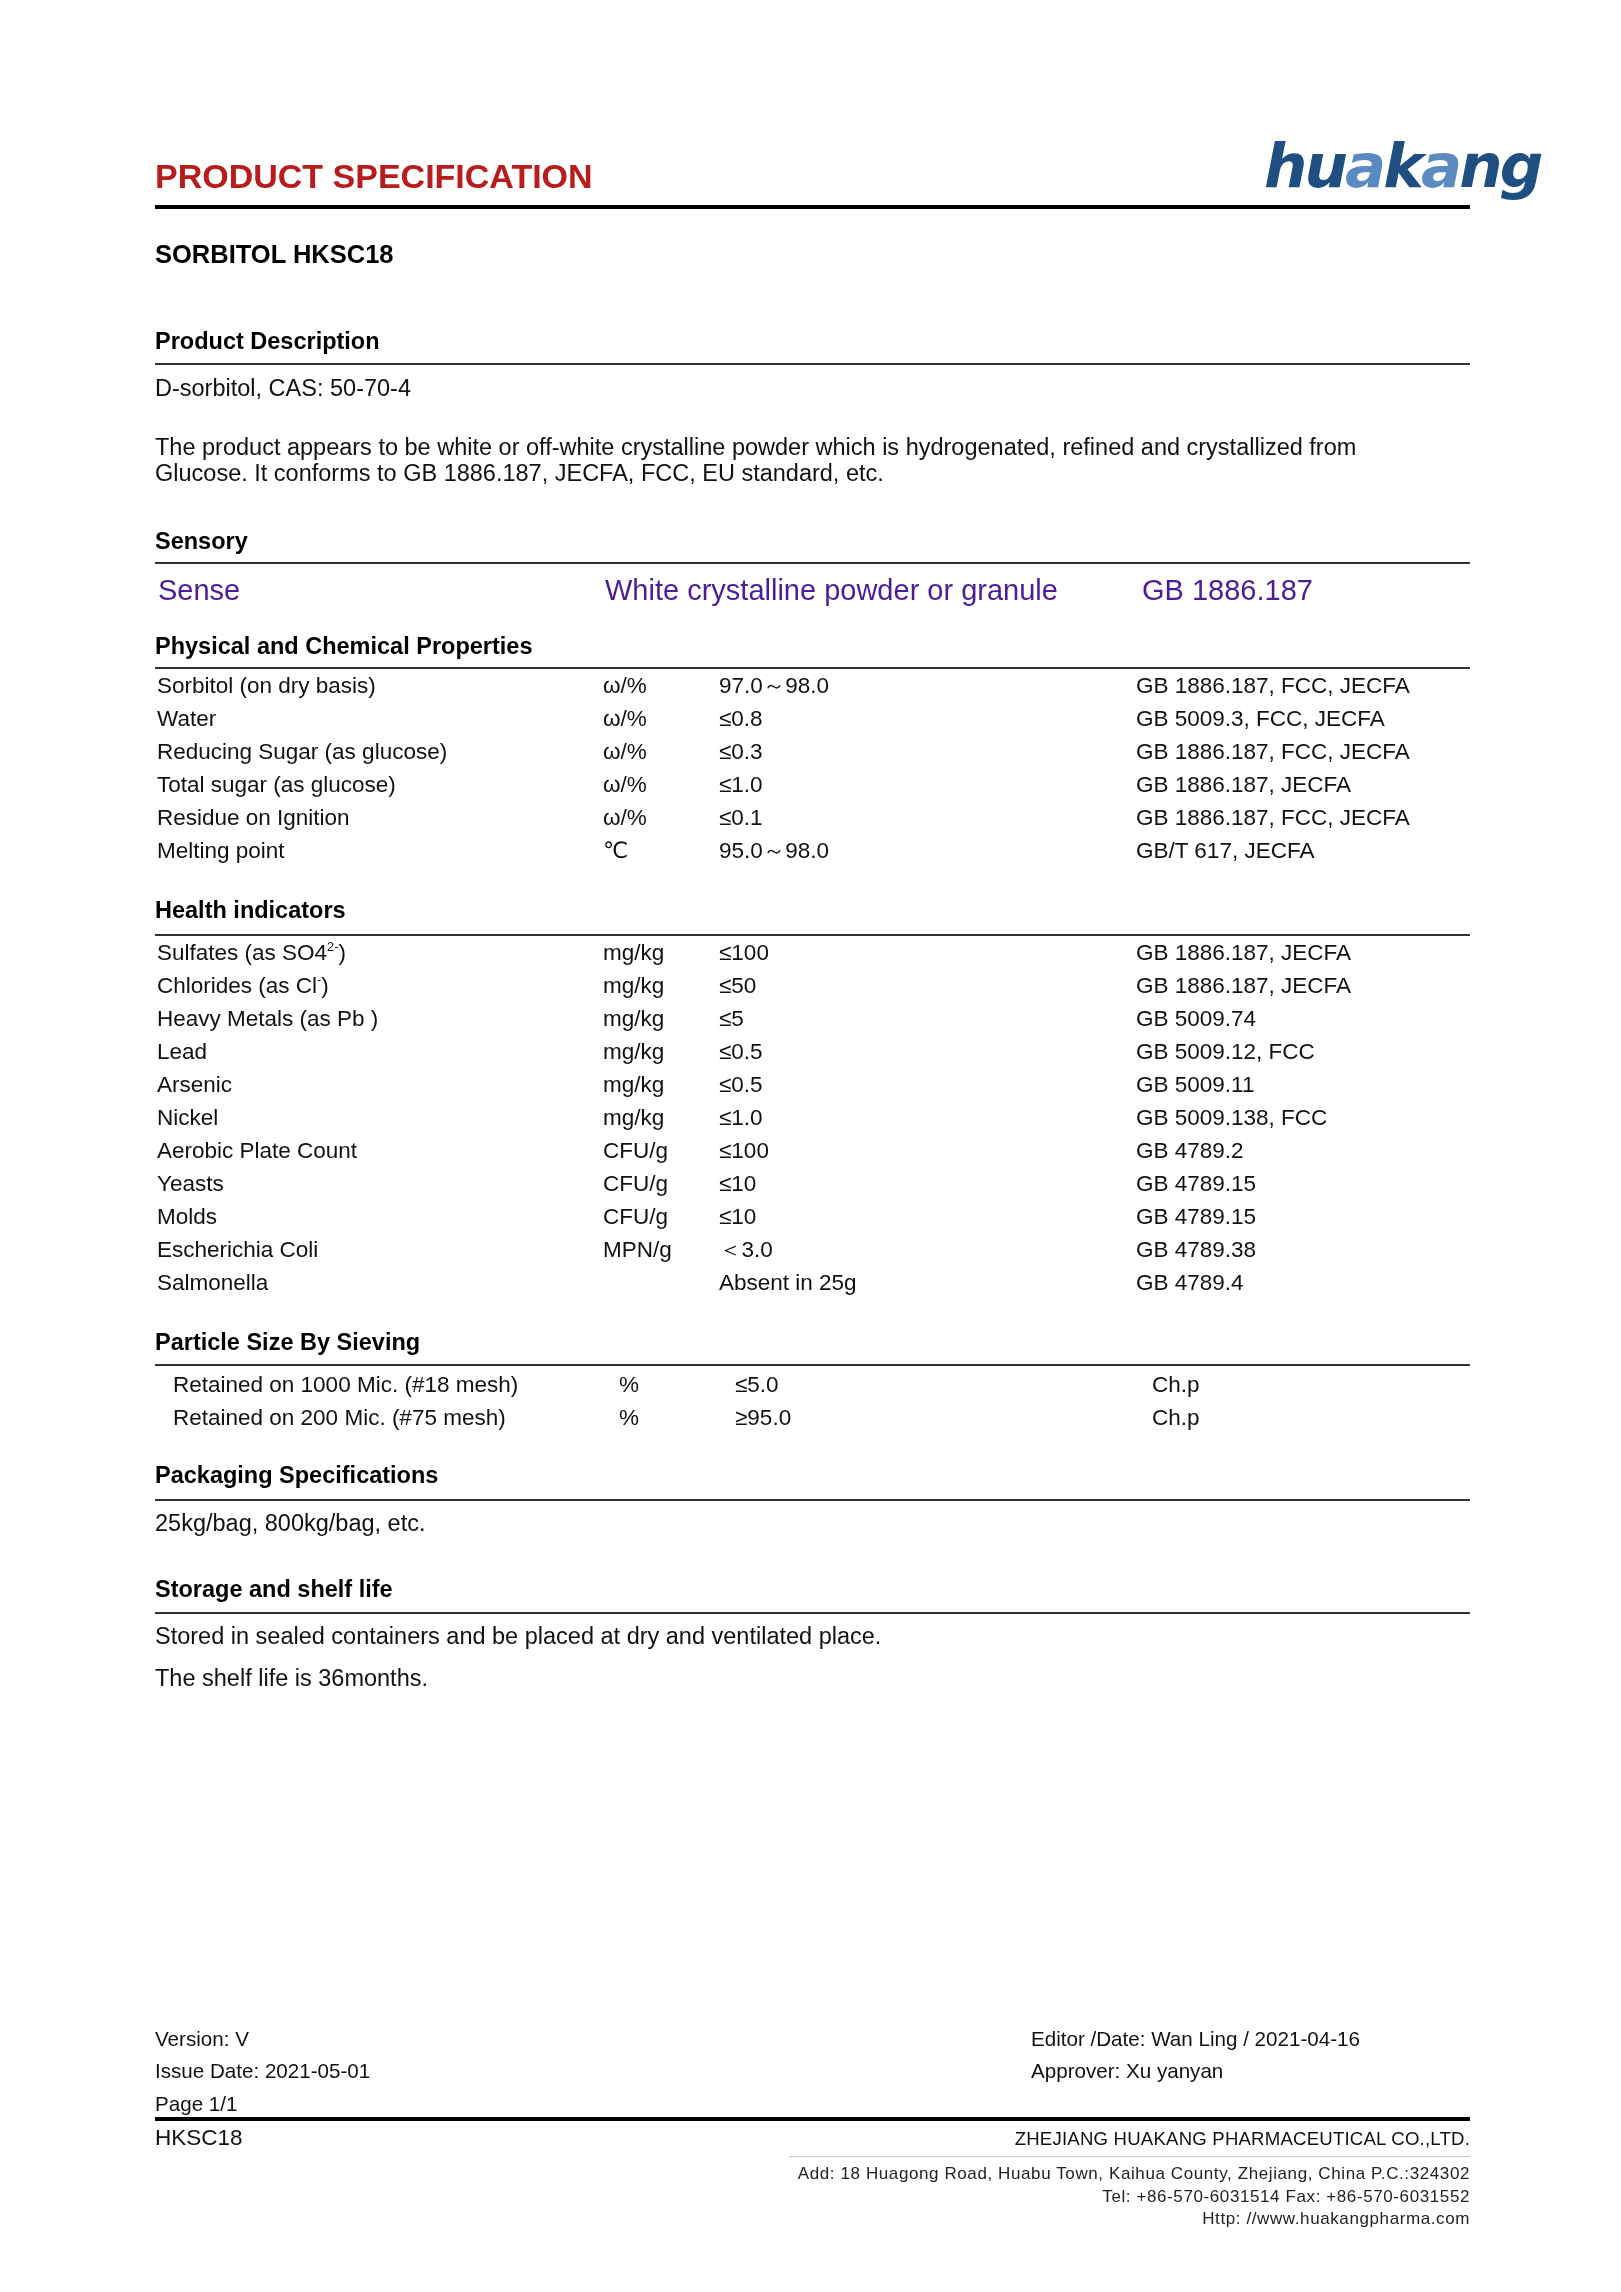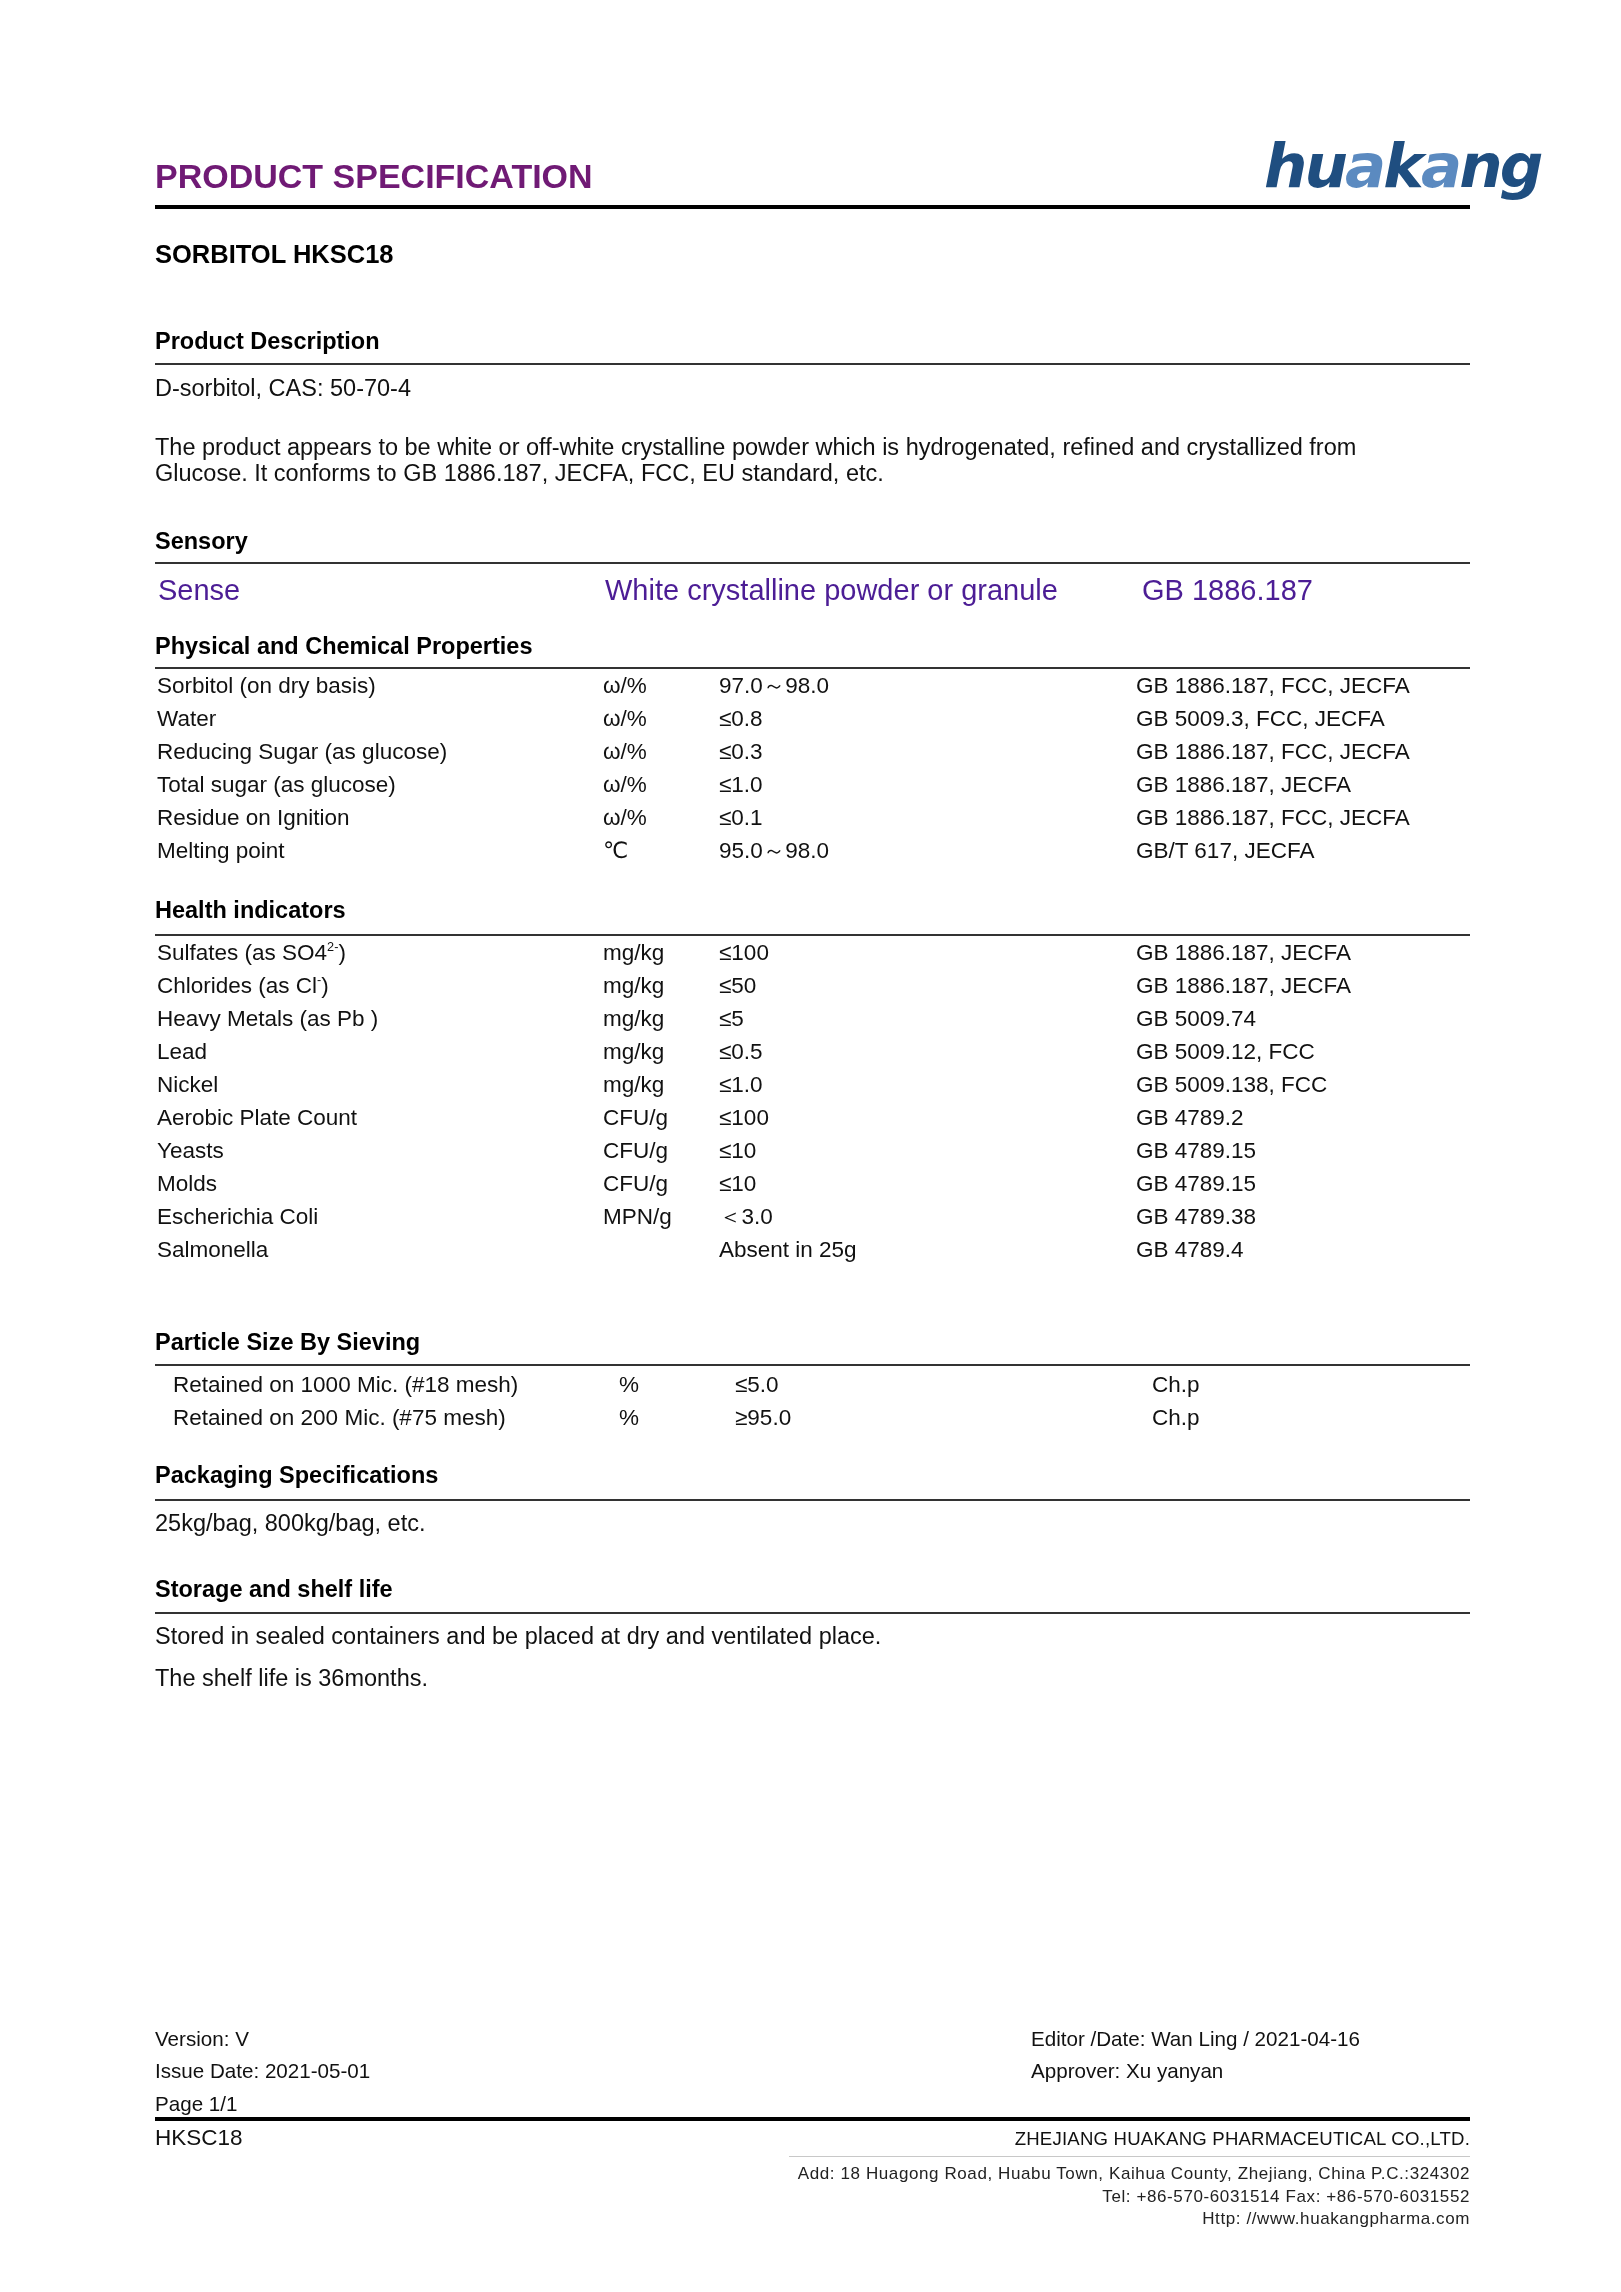--- a/index.html
+++ b/index.html
@@ -1,20 +1,20 @@
 <!DOCTYPE html>
 <html><head>
 <meta charset="utf-8">
 <style>
   html, body { margin: 0; padding: 0; background: #ffffff; }
   body { width: 1621px; height: 2293px; position: relative; overflow: hidden;
          font-family: "Liberation Sans", "DejaVu Sans", sans-serif; color: #111; }
   .abs { position: absolute; white-space: nowrap; }
   .bl { line-height: 1; }
-  .title { font-size: 34px; font-weight: bold; color: #701a75; }
+  .title { font-size: 34px; font-weight: bold; color: #b91c1c; }
   .product { font-size: 25.5px; font-weight: bold; color: #000; }
   .sec { font-size: 23.5px; font-weight: bold; color: #000; }
   .txt { font-size: 23.5px; color: #111; }
   .cell { font-size: 29px; color: #4c1d95; }
   .rule { position: absolute; left: 155px; width: 1315px; height: 2px; background: #333; }
   .rule-thick { position: absolute; left: 155px; width: 1315px; height: 3.9px; background: #000; }
   .foot { font-size: 20.6px; color: #111; }
   .company { font-size: 18.6px; color: #111; letter-spacing: 0.2px; }
   .addr { font-size: 17px; color: #222; letter-spacing: 0.6px; }
   .gray-rule { position: absolute; left: 789px; width: 681px; height: 1px; background: #c8c8c8; }
@@ -115,20 +115,26 @@
         <td class="c3">≤5</td>
         <td>GB 5009.74</td>
       </tr>
     <tr>
         <td class="c1">Lead</td>
         <td class="c2">mg/kg</td>
         <td class="c3">≤0.5</td>
         <td>GB 5009.12, FCC</td>
       </tr>
     <tr>
+        <td class="c1">Arsenic</td>
+        <td class="c2">mg/kg</td>
+        <td class="c3">≤0.5</td>
+        <td>GB 5009.11</td>
+      </tr>
+    <tr>
         <td class="c1">Nickel</td>
         <td class="c2">mg/kg</td>
         <td class="c3">≤1.0</td>
         <td>GB 5009.138, FCC</td>
       </tr>
     <tr>
         <td class="c1">Aerobic Plate Count</td>
         <td class="c2">CFU/g</td>
         <td class="c3">≤100</td>
         <td>GB 4789.2</td>

